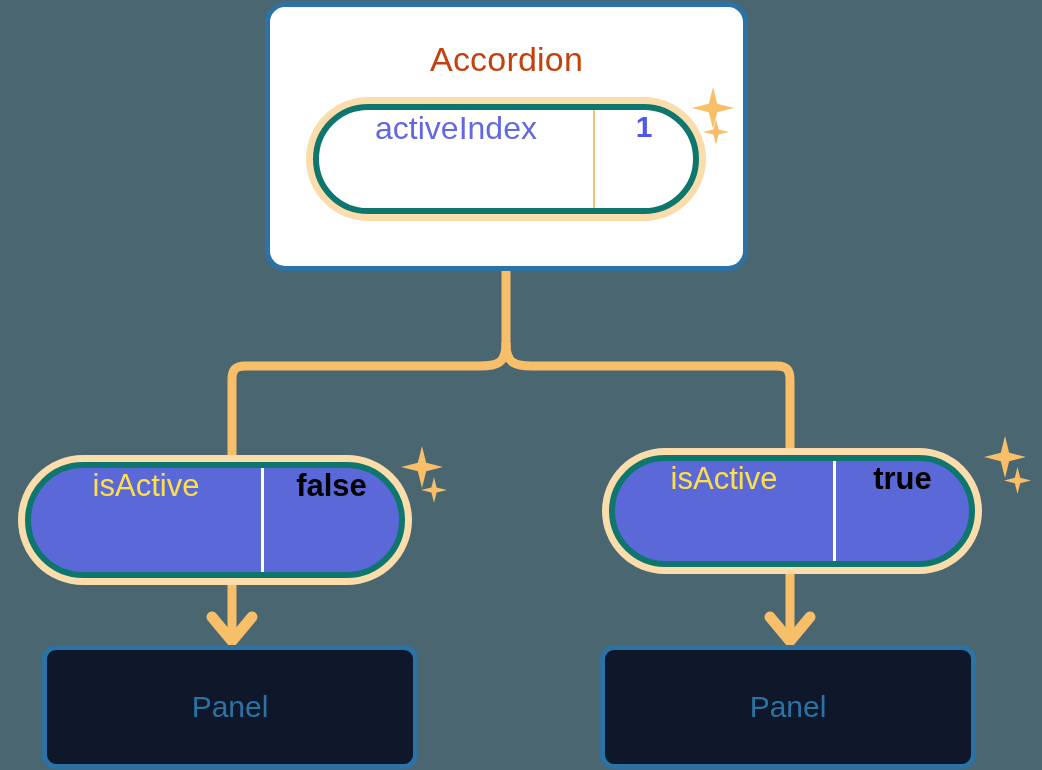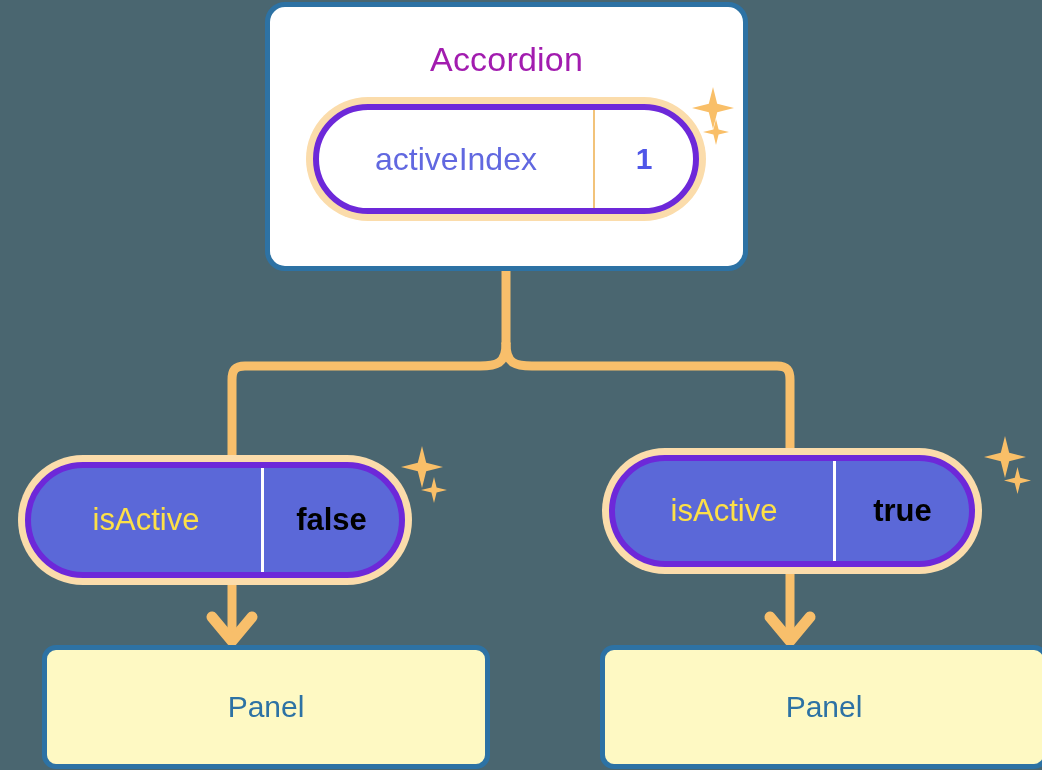--- a/index.html
+++ b/index.html
@@ -42,35 +42,35 @@
     top: 2px;
     width: 483px;
     height: 269px;
     border-radius: 20px;
   }
   .card-title {
     position: absolute;
     left: 0;
     right: 0;
     text-align: center;
-    color: #a21caf;
+    color: #c2410c;
     font-size: 34px;
     font-weight: 400;
     letter-spacing: 0.2px;
   }
   #accordion-title { top: 33px; }
 
   
   .panel-card {
     position: absolute;
-    background: #fef9c3;
+    background: #0f172a;
     border: 5px solid #2d72a4;
     border-radius: 14px;
     box-sizing: border-box;
-    width: 448px;
+    width: 376px;
     height: 124px;
     top: 645px;
   }
   #panel-left  { left: 42px; }
   #panel-right { left: 600px; }
   .panel-label {
     position: absolute;
     left: 0; right: 0;
     top: 50%;
     transform: translateY(-50%);
@@ -84,24 +84,24 @@
     position: absolute;
     border-radius: 999px;
     background: #fbdcab;           
     padding: 7px;
     box-sizing: border-box;
   }
   .pill {
     position: relative;
     height: 100%;
     border-radius: 999px;
-    border: 6px solid #6d28d9;     
+    border: 6px solid #0f766e;     
     box-sizing: border-box;
     display: flex;
-    align-items: center;
+    align-items: flex-start;
     overflow: hidden;
   }
   .pill-key, .pill-val {
     display: flex;
     align-items: center;
     justify-content: center;
     box-sizing: border-box;
   }
   .pill-key { flex: none; }
   .pill-val { flex: 1 1 auto; }

